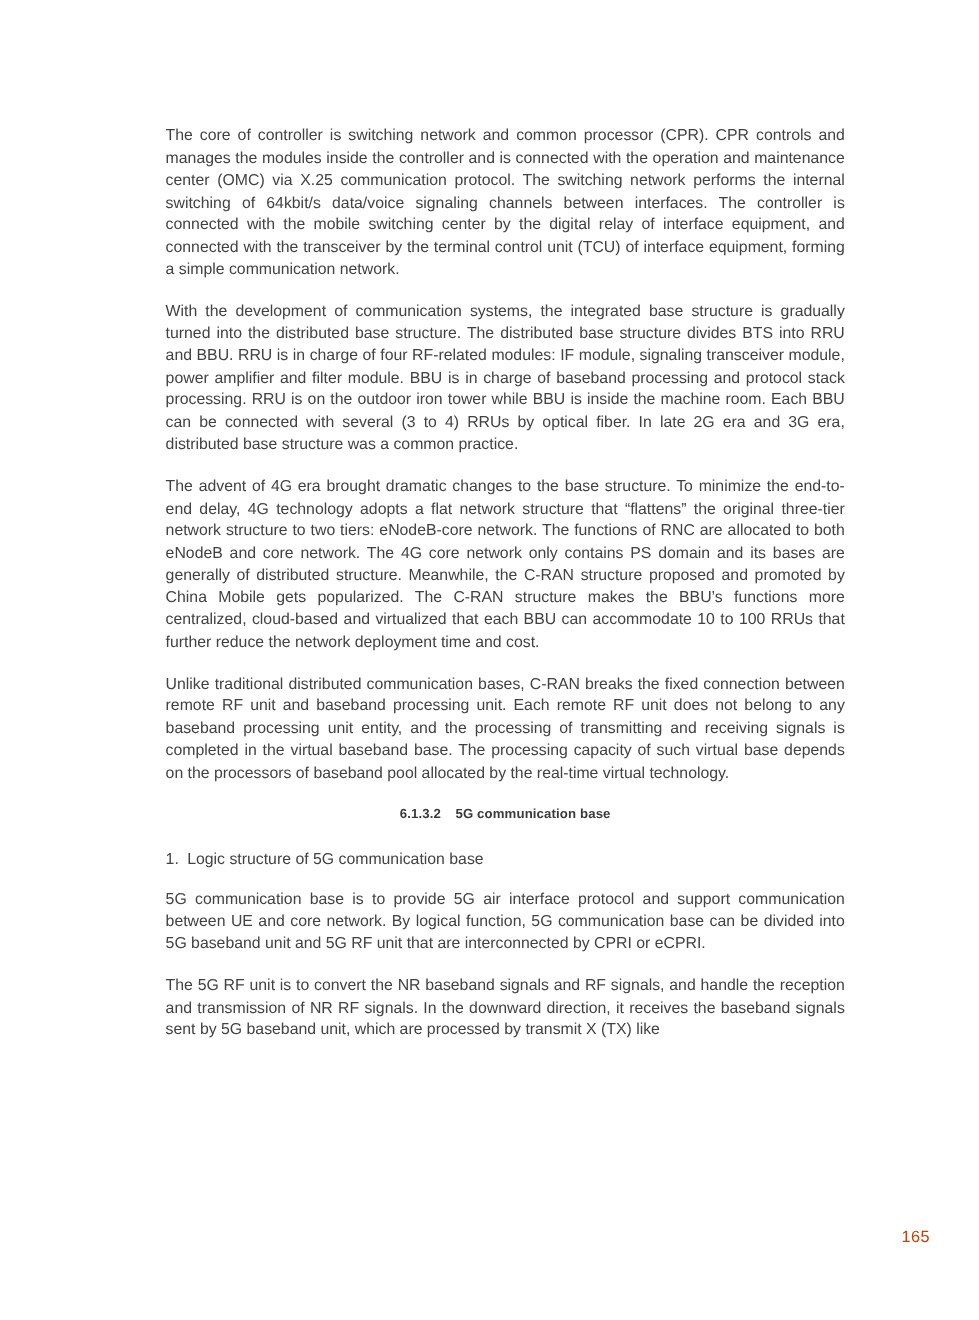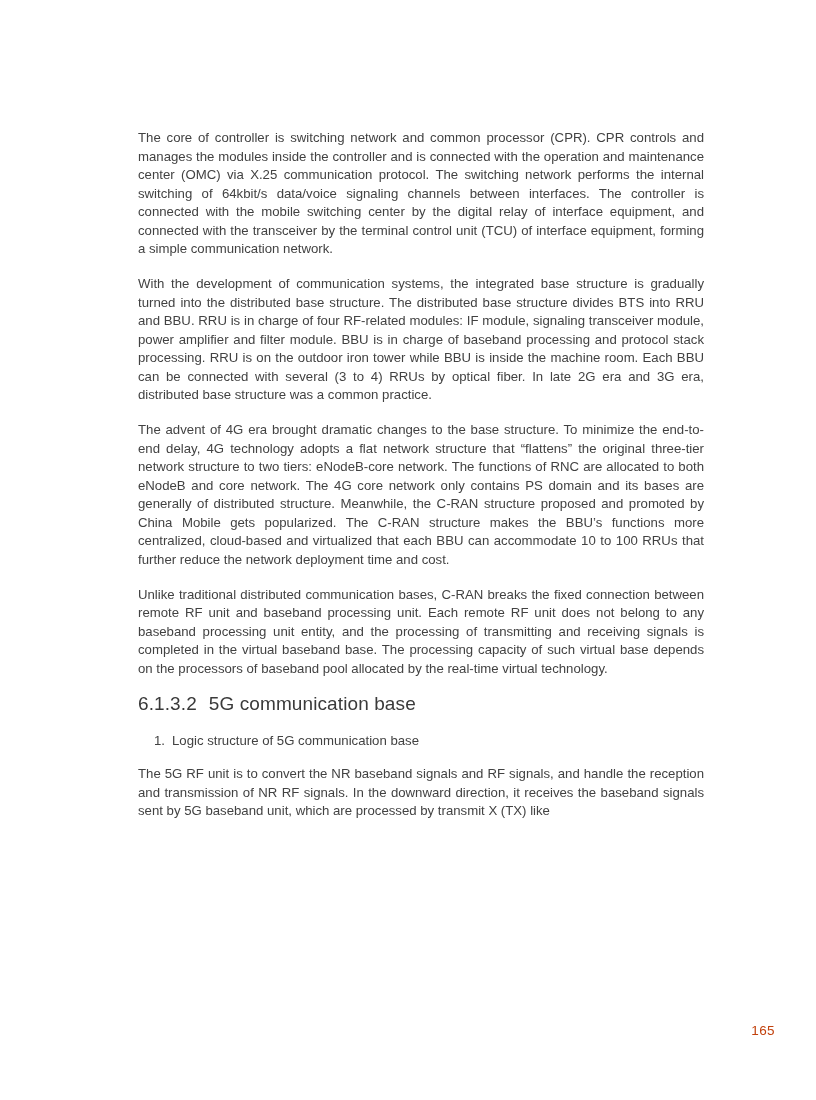--- a/index.html
+++ b/index.html
@@ -11,43 +11,44 @@
     position: relative;
     width: 816px;
     height: 1100px;
     background: #ffffff;
     overflow: hidden;
     font-family: "Liberation Sans", "DejaVu Sans", sans-serif;
   }
   .text-block {
     position: absolute;
     left: 138px;
-    top: 129px;
+    top: 104px;
     width: 566px;
     color: #424242;
     font-size: 13.2px;
     line-height: 18.5px;
   }
   .para {
     margin: 0 0 16.5px 0;
     text-align: justify;
   }
   .section-heading {
     margin: 0 0 18.5px 0;
-    font-size: 19px;
-    font-weight: normal;
+    font-size: 11px;
+    font-weight: bold;
     color: #3a3a3a;
     letter-spacing: 0.1px;
+    text-align: center;
   }
   .section-number {
     display: inline-block;
     margin-right: 12px;
   }
   .list-line {
-    margin: 0 0 15px 16px;
+    margin: 0 0 15px 0;
   }
   .list-marker {
     display: inline-block;
     margin-right: 7px;
   }
   .page-number {
     position: absolute;
     top: 1022px;
     right: 41px;
     font-size: 13.5px;
@@ -71,20 +72,21 @@
     <p class="para">Unlike traditional distributed communication bases, C-RAN breaks the fixed connection between remote RF unit and baseband processing unit. Each remote RF unit does not belong to any baseband processing unit entity, and the processing of transmitting and receiving signals is completed in the virtual baseband base. The processing capacity of such virtual base depends on the processors of baseband pool allocated by the real-time virtual technology.</p>
 
     <h3 class="section-heading">
       <span class="section-number">6.1.3.2</span><span>5G communication base</span>
     </h3>
 
     <div class="list-line">
       <span class="list-marker">1.</span><span>Logic structure of 5G communication base</span>
     </div>
 
+    <p class="para">5G communication base is to provide 5G air interface protocol and support communication between UE and core network. By logical function, 5G communication base can be divided into 5G baseband unit and 5G RF unit that are interconnected by CPRI or eCPRI.</p>
 
 
     <p class="para">The 5G RF unit is to convert the NR baseband signals and RF signals, and handle the reception and transmission of NR RF signals. In the downward direction, it receives the baseband signals sent by 5G baseband unit, which are processed by transmit X (TX) like</p>
 
   </main>
 
   <footer class="page-number">165</footer>
 </div>
 
 </body></html>

